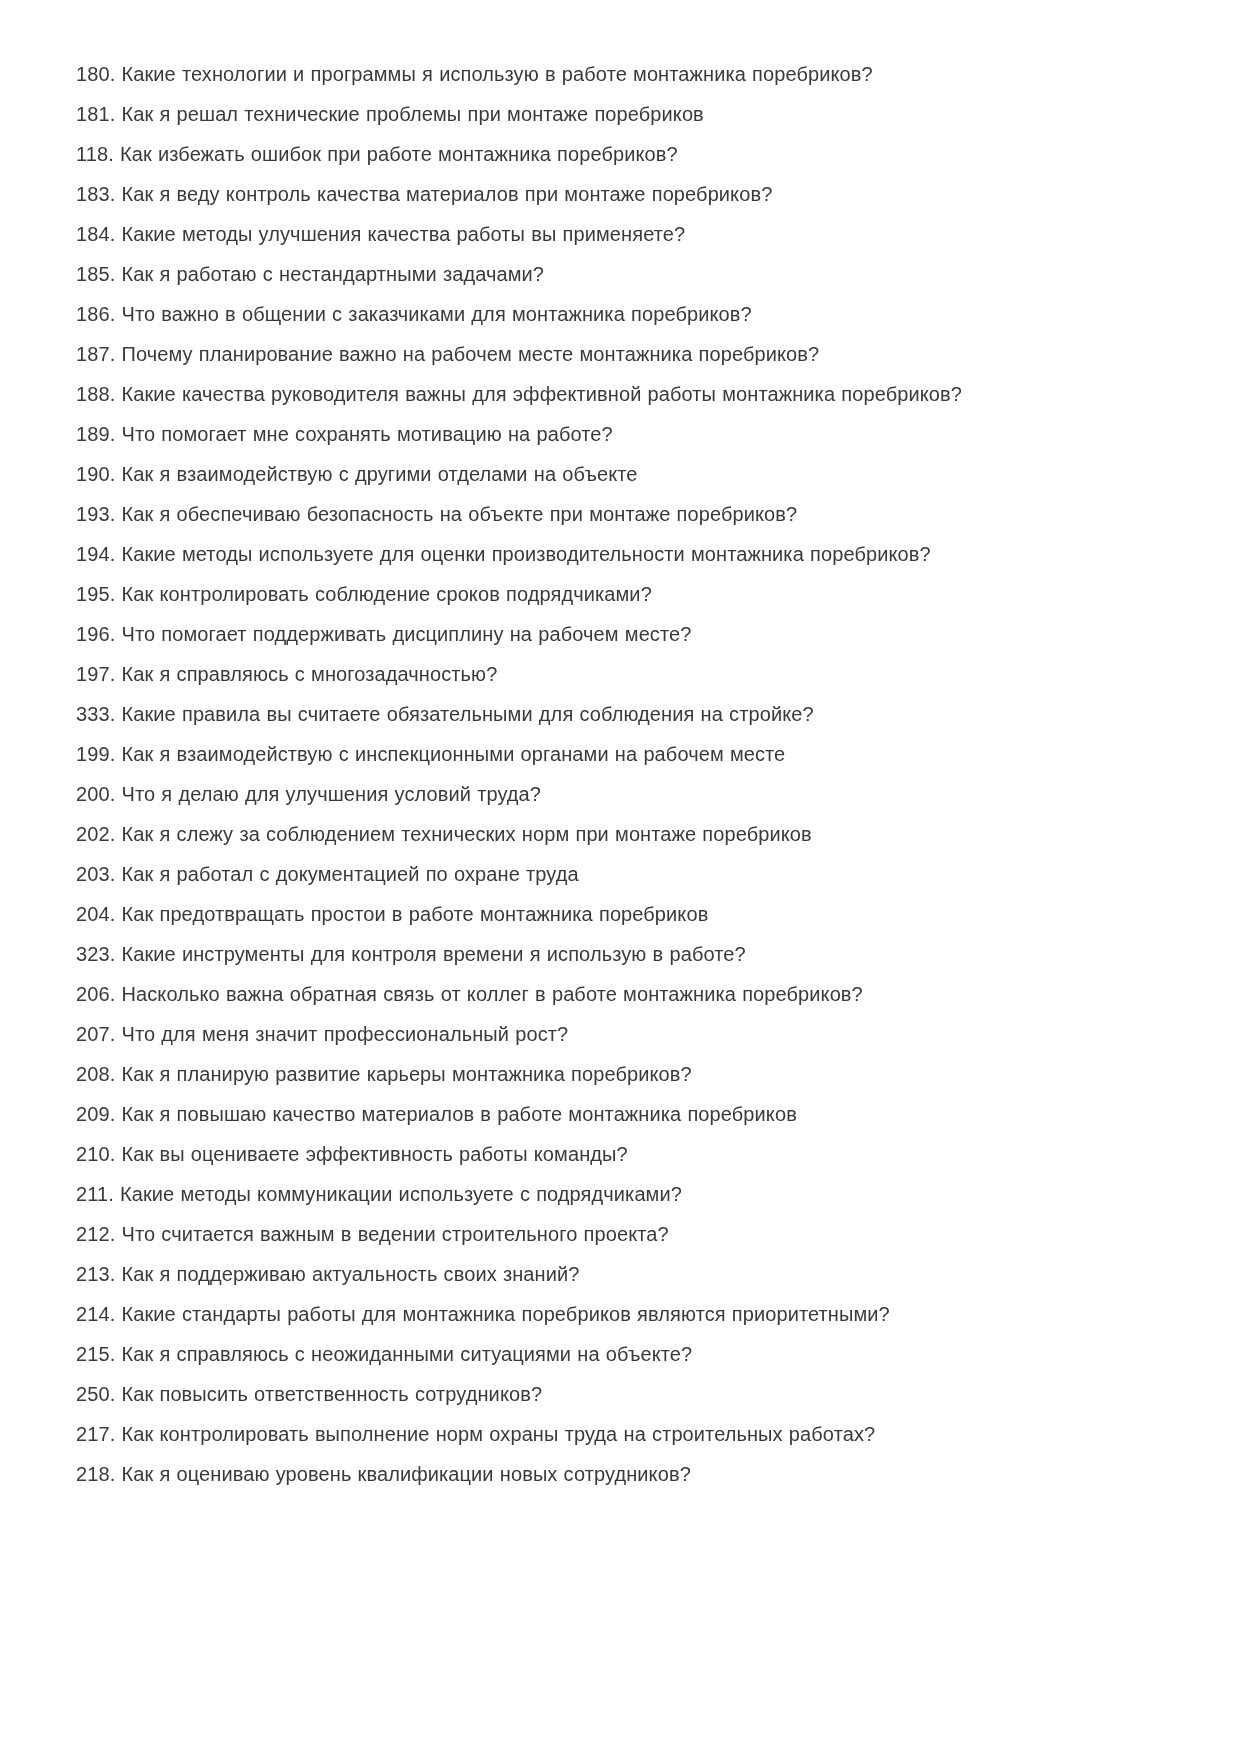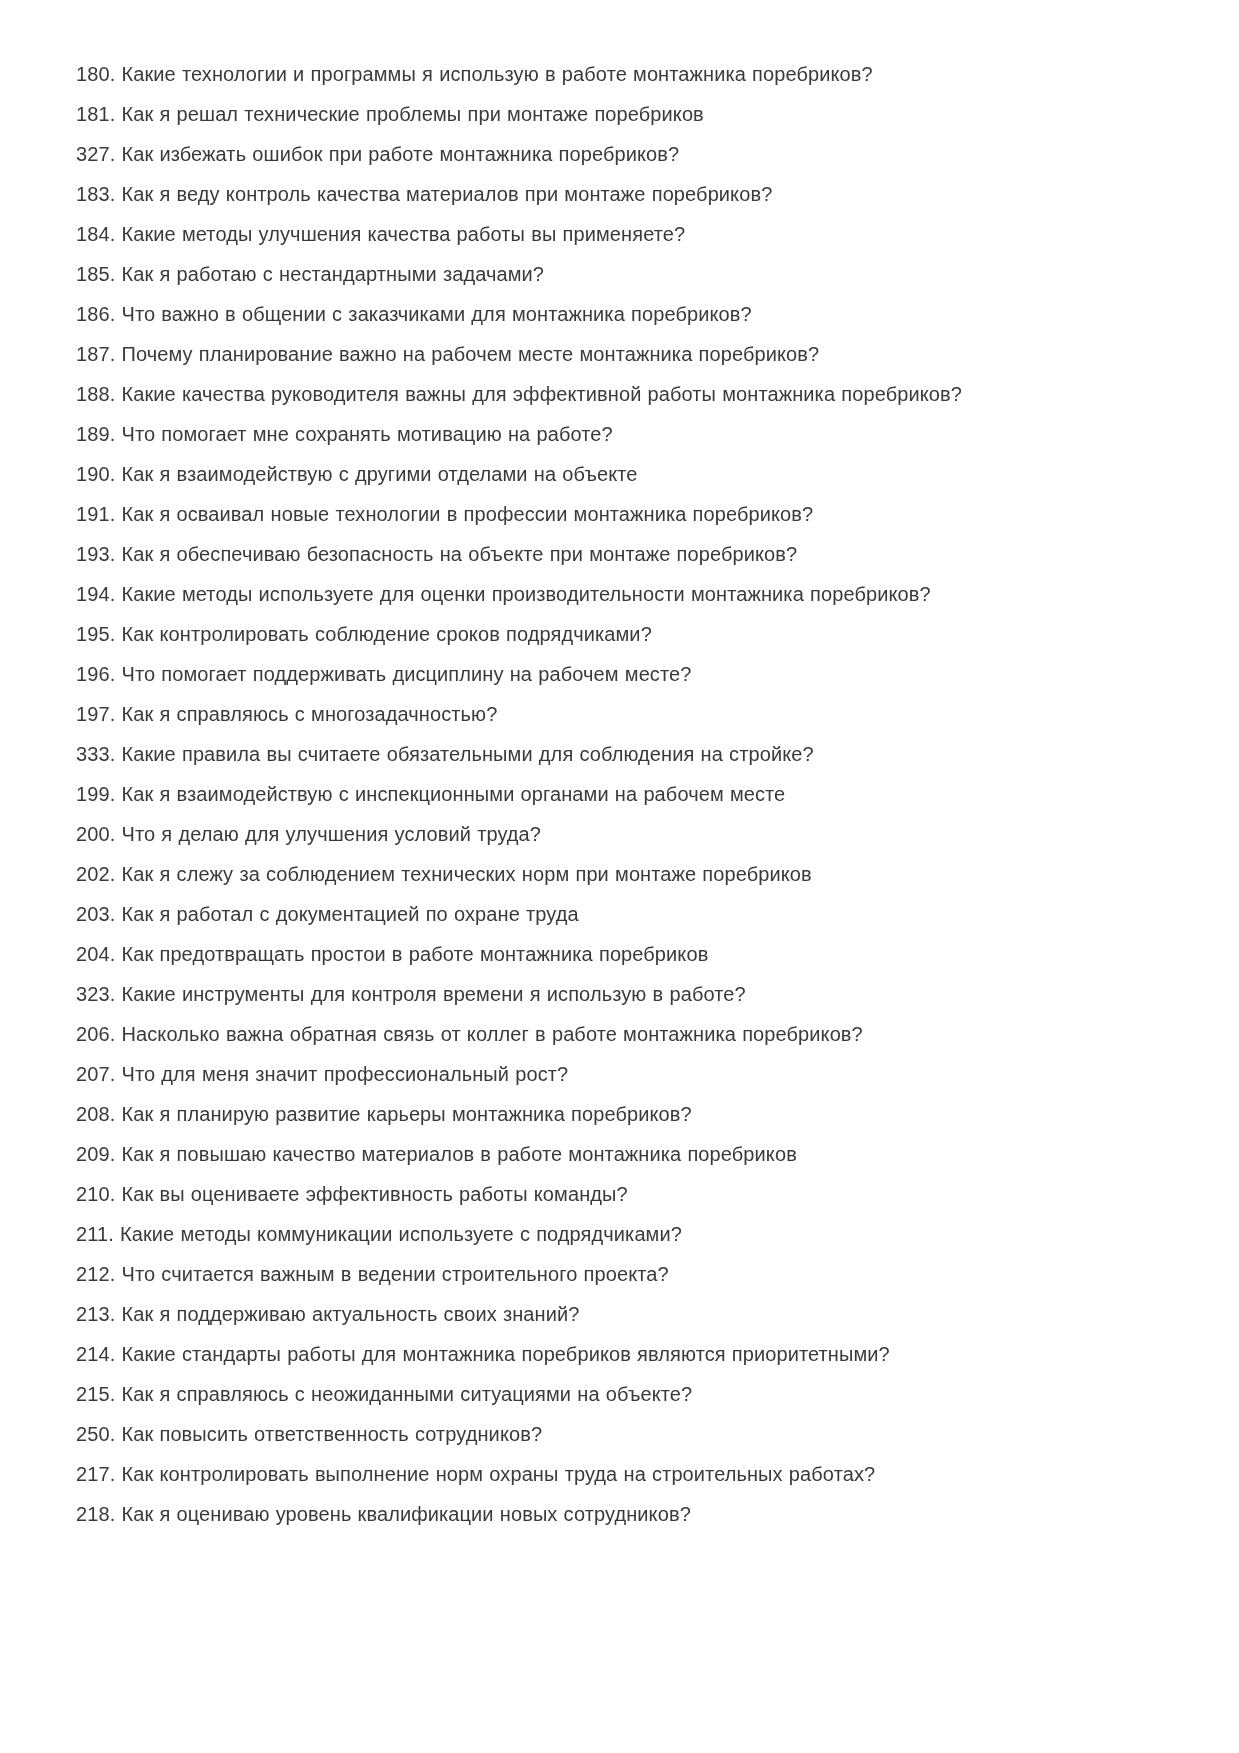--- a/index.html
+++ b/index.html
@@ -30,30 +30,29 @@
     word-spacing: 0.5px;
   }
 </style>
 </head>
 <body>
 
 <div class="page">
   <div class="question-list">
       <p class="question-line">180. Какие технологии и программы я использую в работе монтажника поребриков?</p>
       <p class="question-line">181. Как я решал технические проблемы при монтаже поребриков</p>
-      <p class="question-line">327. Как избежать ошибок при работе монтажника поребриков?</p>
+      <p class="question-line">118. Как избежать ошибок при работе монтажника поребриков?</p>
       <p class="question-line">183. Как я веду контроль качества материалов при монтаже поребриков?</p>
       <p class="question-line">184. Какие методы улучшения качества работы вы применяете?</p>
       <p class="question-line">185. Как я работаю с нестандартными задачами?</p>
       <p class="question-line">186. Что важно в общении с заказчиками для монтажника поребриков?</p>
       <p class="question-line">187. Почему планирование важно на рабочем месте монтажника поребриков?</p>
       <p class="question-line">188. Какие качества руководителя важны для эффективной работы монтажника поребриков?</p>
       <p class="question-line">189. Что помогает мне сохранять мотивацию на работе?</p>
       <p class="question-line">190. Как я взаимодействую с другими отделами на объекте</p>
-      <p class="question-line">191. Как я осваивал новые технологии в профессии монтажника поребриков?</p>
       <p class="question-line">193. Как я обеспечиваю безопасность на объекте при монтаже поребриков?</p>
       <p class="question-line">194. Какие методы используете для оценки производительности монтажника поребриков?</p>
       <p class="question-line">195. Как контролировать соблюдение сроков подрядчиками?</p>
       <p class="question-line">196. Что помогает поддерживать дисциплину на рабочем месте?</p>
       <p class="question-line">197. Как я справляюсь с многозадачностью?</p>
       <p class="question-line">333. Какие правила вы считаете обязательными для соблюдения на стройке?</p>
       <p class="question-line">199. Как я взаимодействую с инспекционными органами на рабочем месте</p>
       <p class="question-line">200. Что я делаю для улучшения условий труда?</p>
       <p class="question-line">202. Как я слежу за соблюдением технических норм при монтаже поребриков</p>
       <p class="question-line">203. Как я работал с документацией по охране труда</p>

